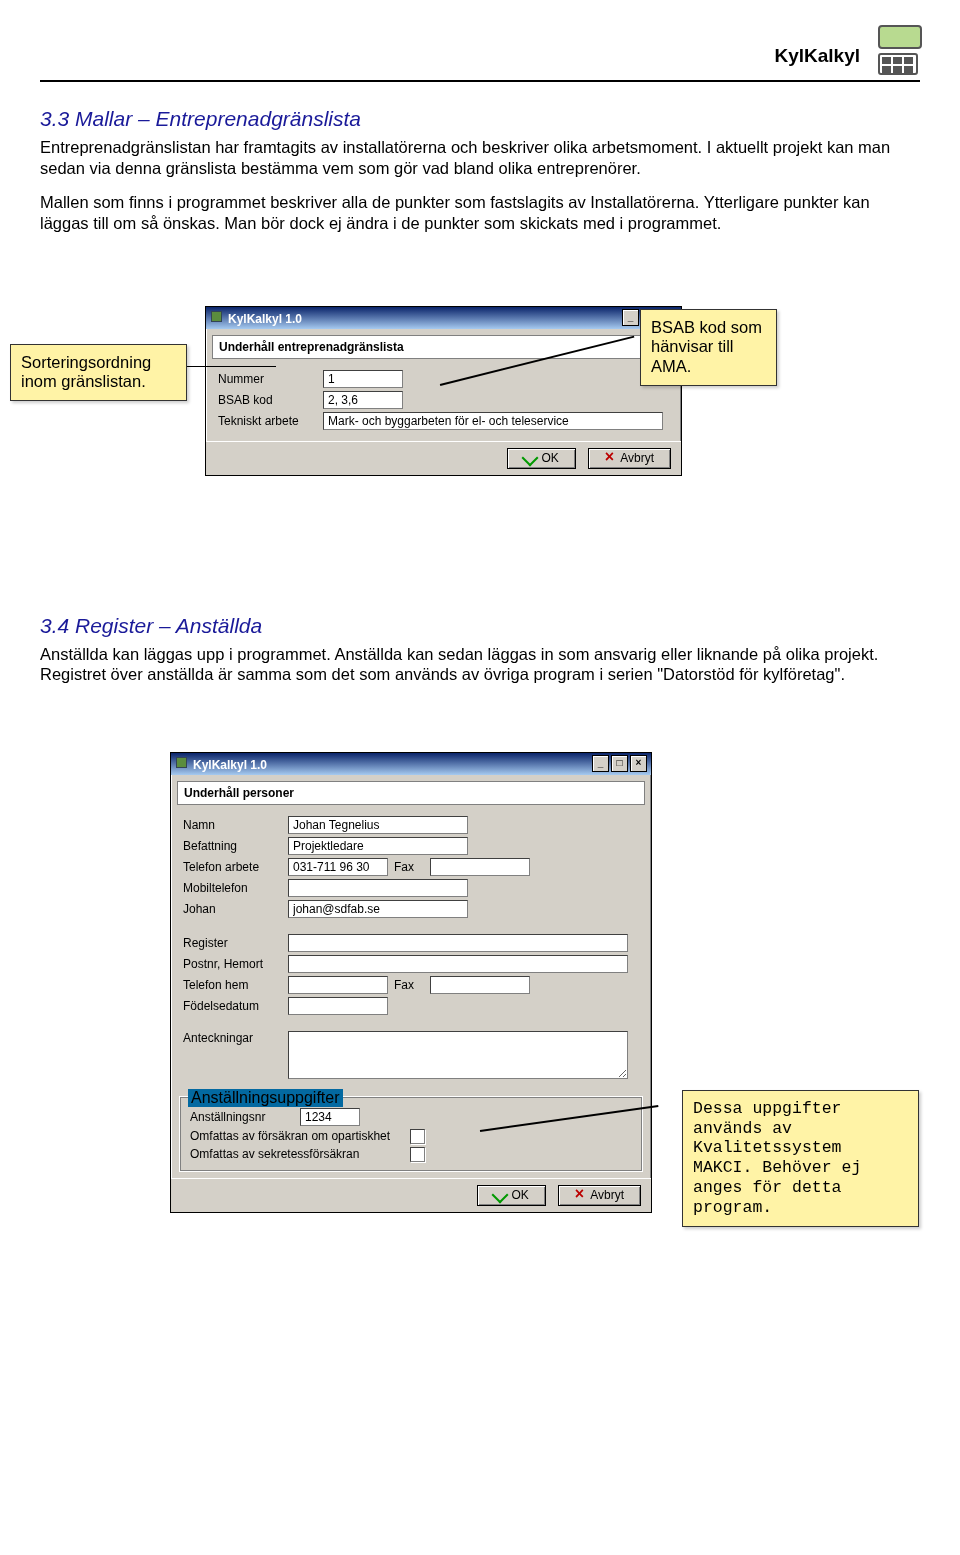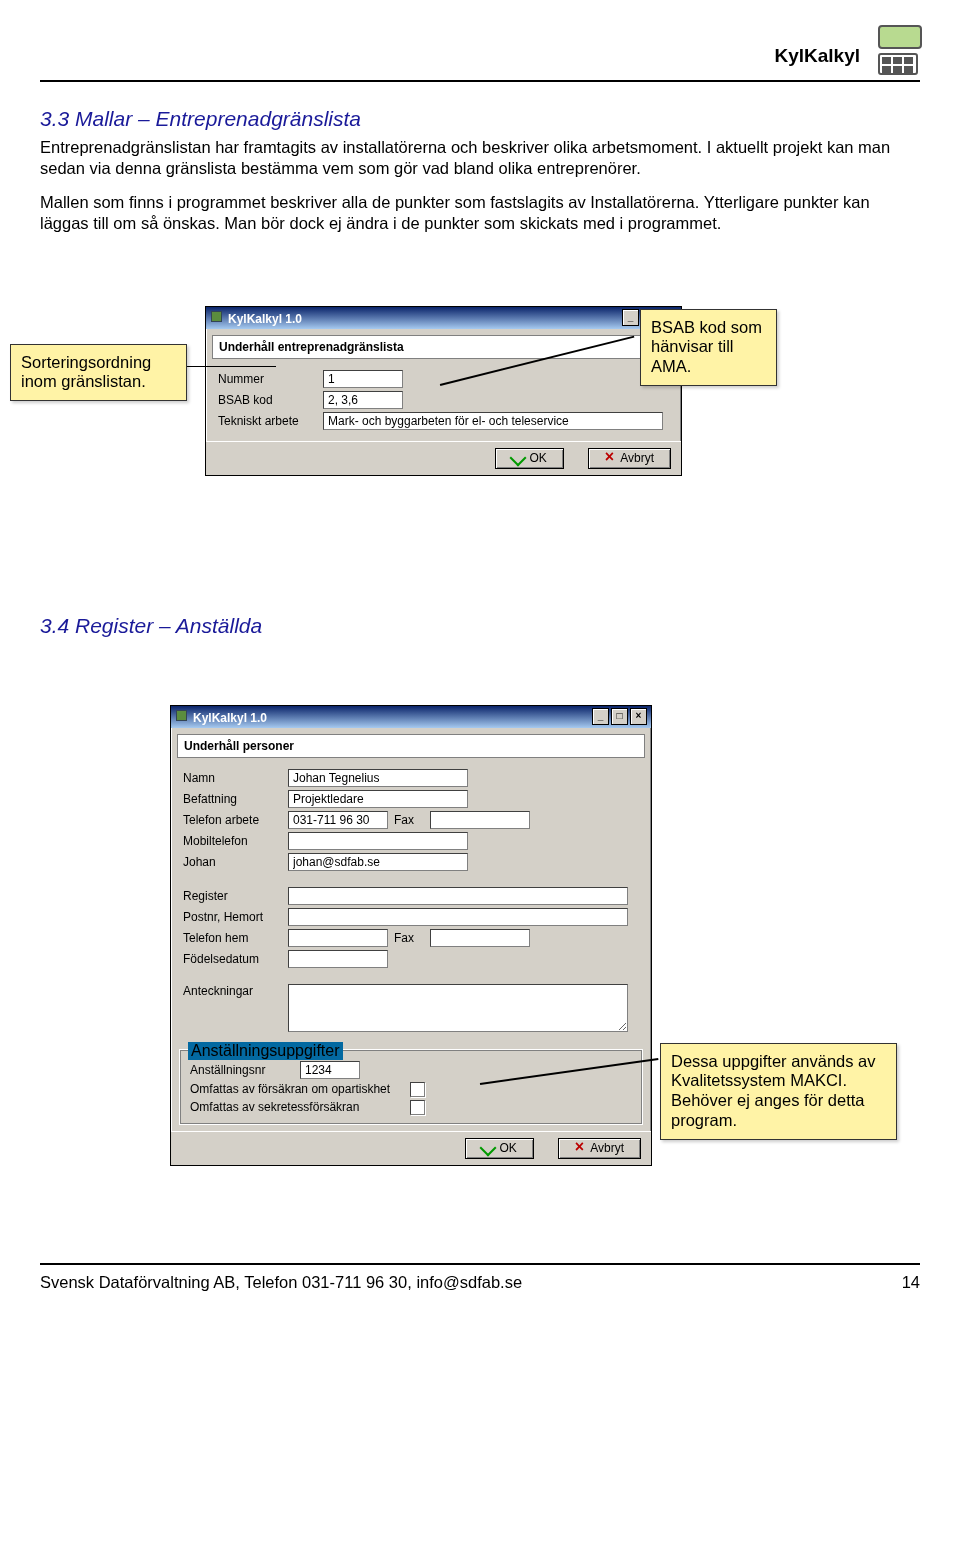--- a/index.html
+++ b/index.html
@@ -121,21 +121,21 @@
     height: 18px; font-size: 12px; padding: 0 4px;
     box-sizing: border-box;
   }
   .check {
     width: 13px; height: 13px; background: #fff; border: 1px solid #808080;
     border-top-color: #404040; border-left-color: #404040;
     box-shadow: 1px 1px 0 #fff;
   }
   .btnbar {
     background: #d4d0c8; border-top: 1px solid #fff;
-    display: flex; justify-content: flex-end; gap: 24px; padding: 6px 10px;
+    display: flex; justify-content: flex-end; gap: 12px; padding: 6px 10px;
   }
   .wbtn {
     display: flex; align-items: center; gap: 6px;
     background: #d4d0c8; border: 1px solid #000;
     box-shadow: 1px 1px 0 #fff inset, -1px -1px 0 #808080 inset;
     padding: 2px 16px; font-size: 12px;
     cursor: pointer;
   }
   .wbtn.ok::before {
     content: ""; width: 10px; height: 10px;
@@ -241,20 +241,21 @@
             <span>OK</span>
           </div>
         <div class="wbtn cancel">
             <span>Avbryt</span>
           </div>
       </div>
     </div>
   </div>
 
   <h2 class="section">3.4 Register – Anställda</h2>
+  <p class="body">Anställda kan läggas upp i programmet. Anställda kan sedan läggas in som ansvarig eller liknande på olika projekt. Registret över anställda är samma som det som används av övriga program i serien "Datorstöd för kylföretag".</p>
 
   <div class="figure-area2">
     <div class="win" style="left:130px; top:0; width:480px;">
       <div class="titlebar">
         <span><span class="emit-icon"></span><span>KylKalkyl 1.0</span></span>
         <span class="tbtns">
           <span class="tbtn">_</span>
           <span class="tbtn">□</span>
           <span class="tbtn">×</span>
         </span>
@@ -328,22 +329,18 @@
       <div class="btnbar">
         <div class="wbtn ok">
             <span>OK</span>
           </div>
         <div class="wbtn cancel">
             <span>Avbryt</span>
           </div>
       </div>
     </div>
 
-    <div class="callout" style="left:620px; top:380px; width:215px;">Dessa uppgifter används av Kvalitetssystem MAKCI. Behöver ej anges för detta program.</div>
+    <div class="callout" style="left:642px; top:380px; width:215px;font-family:Liberation Mono, monospace;">Dessa uppgifter används av Kvalitetssystem MAKCI. Behöver ej anges för detta program.</div>
     <div class="line" style="left:440px; top:420px; width:180px; height:1.5px; transform: rotate(-8deg); transform-origin:left center;"></div>
   </div>
 
-  <div class="footer">
-    <span>Svensk Dataförvaltning AB, Telefon 031-711 96 30, info@sdfab.se</span>
-    <span>14</span>
-  </div>
 
 </div>
 
 </body></html>

